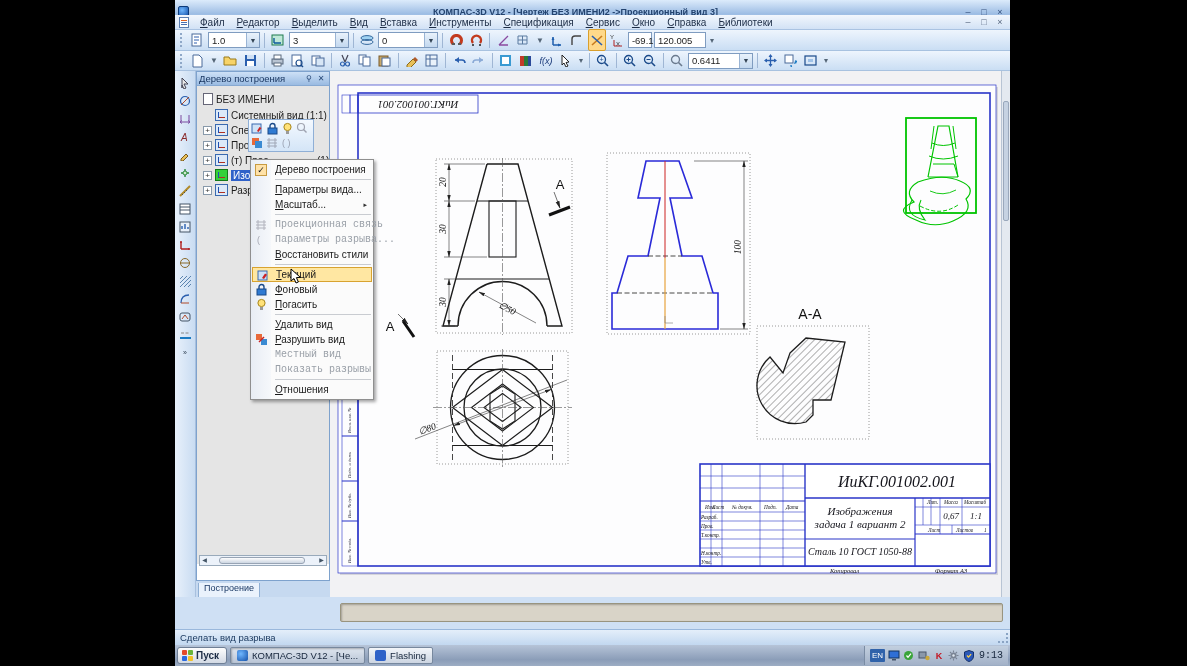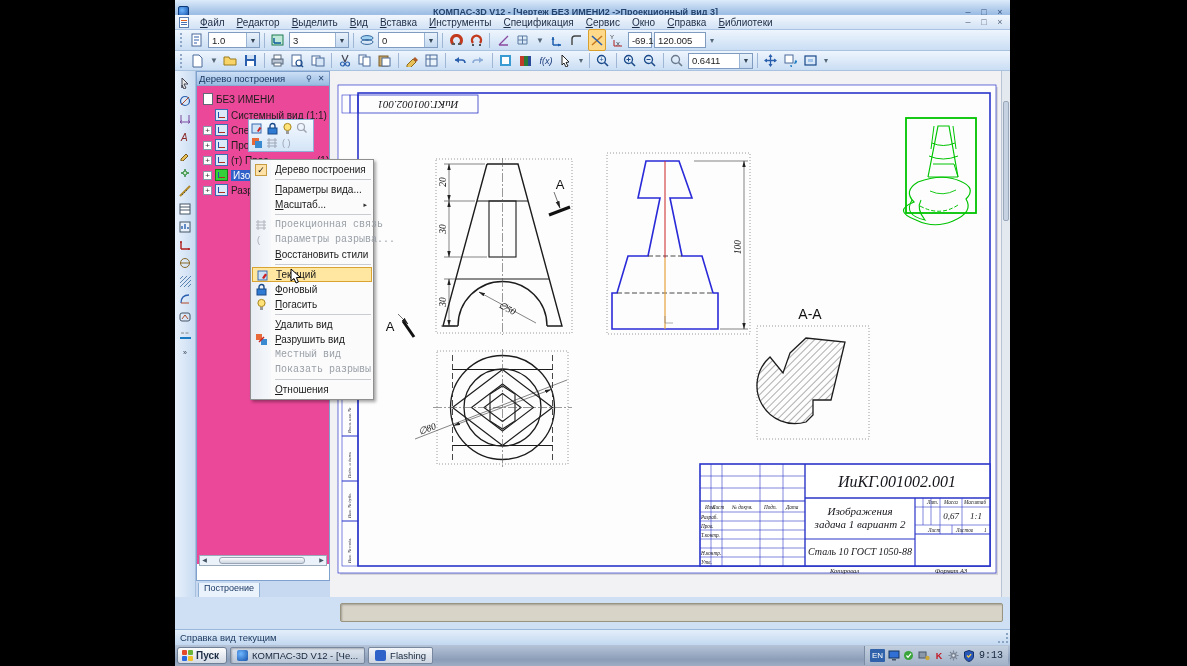--- a/index.html
+++ b/index.html
@@ -63,21 +63,21 @@
            font-size:10px; color:#3a5a86; }
 
   
   .treepanel { position:absolute; left:21px; top:0; width:134px; height:510px;
                border:1px solid #7ea2cd; background:#fff; }
   .treehdr { height:14px; background:linear-gradient(#cde0f6,#9abbe2); display:flex;
              align-items:center; font-size:9.5px; color:#16335e; padding:0 2px;
              border-bottom:1px solid #87a9d2; }
   .treehdr .t { flex:1; }
   .treehdr .b { width:12px; text-align:center; font-size:8px; color:#2a4a78; }
-  .treebody { position:relative; height:478px; background:#ec4899; overflow:hidden;
+  .treebody { position:relative; height:478px; background:#e5e5e5; overflow:hidden;
               font-size:10px; color:#1c1c1c; }
   .trow { position:absolute; left:0; height:14px; display:flex; align-items:center; gap:3px;
           white-space:nowrap; }
   .plus { width:9px; height:9px; border:1px solid #8899aa; background:#fff; font-size:8px;
           line-height:7px; text-align:center; color:#333; }
   .vicon { width:13px; height:12px; border:1px solid #3a6ab0; background:#dce9f8; position:relative; }
   .vicon:before { content:""; position:absolute; left:2px; bottom:2px; width:7px; height:1px; background:#b03020; }
   .vicon:after  { content:""; position:absolute; left:2px; bottom:2px; width:1px; height:6px; background:#2050b0; }
   .vicon.green { background:#35d03a; border-color:#127a18; }
   .docic { width:10px; height:12px; background:#fff; border:1px solid #667; }
@@ -914,21 +914,21 @@
 
   <svg class="cursor-arrow" style="left:115px; top:268px;" width="12" height="17">
     <path d="M1 1 L1 13 L4 10.5 L6 15 L8.4 14 L6.4 9.6 L10.4 9.4 Z" fill="#fff" stroke="#000" stroke-width="1"></path>
   </svg>
 
   <div class="propzone">
     <div class="propfield"></div>
   </div>
 
   <div class="statusbar">
-    <span>Справка вид текущим</span>
+    <span>Сделать вид разрыва</span>
     <span class="rgrip"></span>
   </div>
 
   <div class="taskbar">
     <div class="startbtn">
       <span class="flag">
         <i style="background:#e34a2a"></i>
           <i style="background:#6ab43a"></i>
         <i style="background:#2a6ae0"></i>
           <i style="background:#f2c22a"></i>

